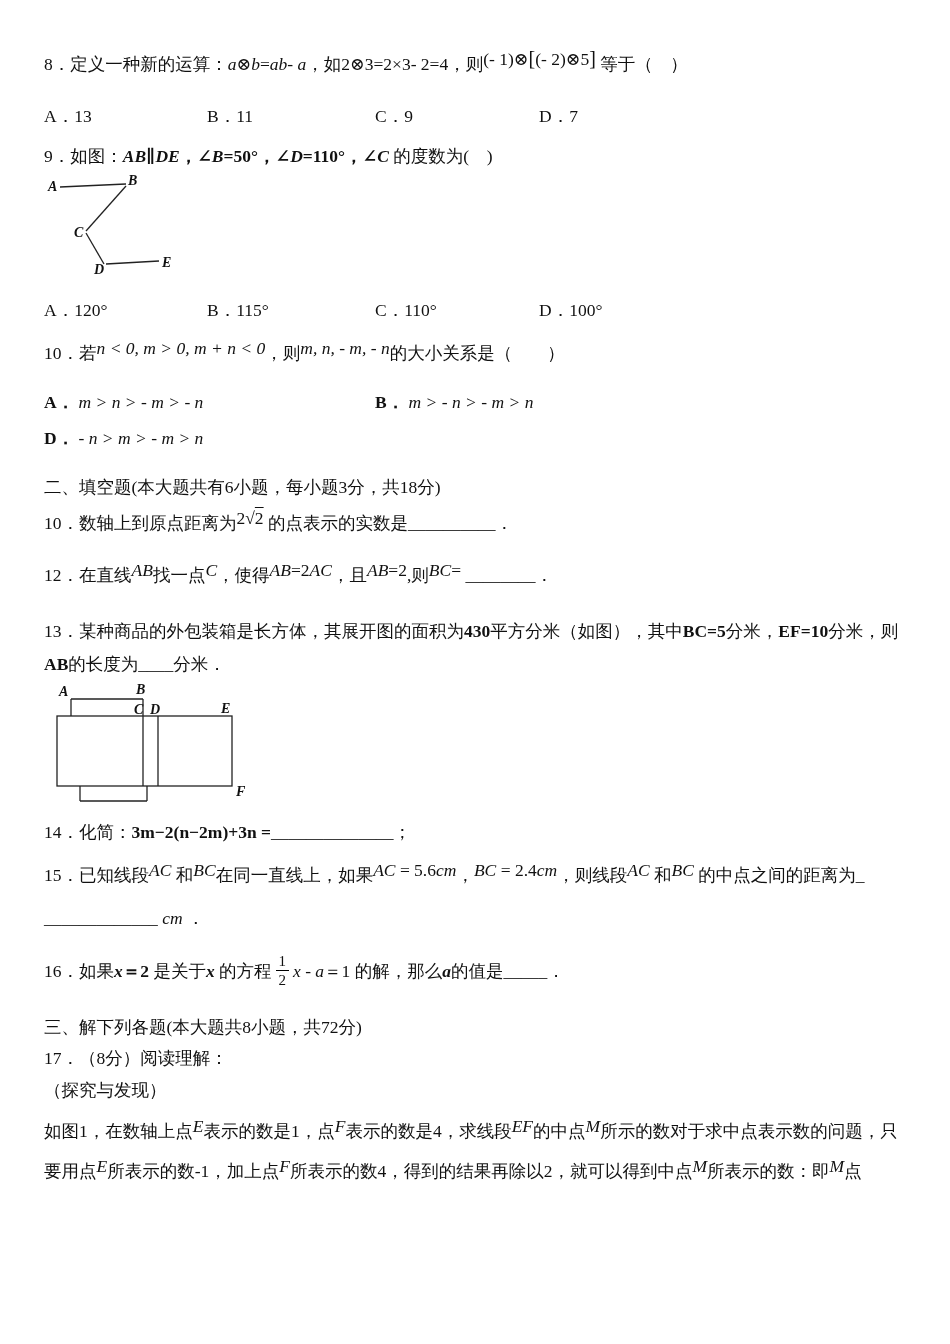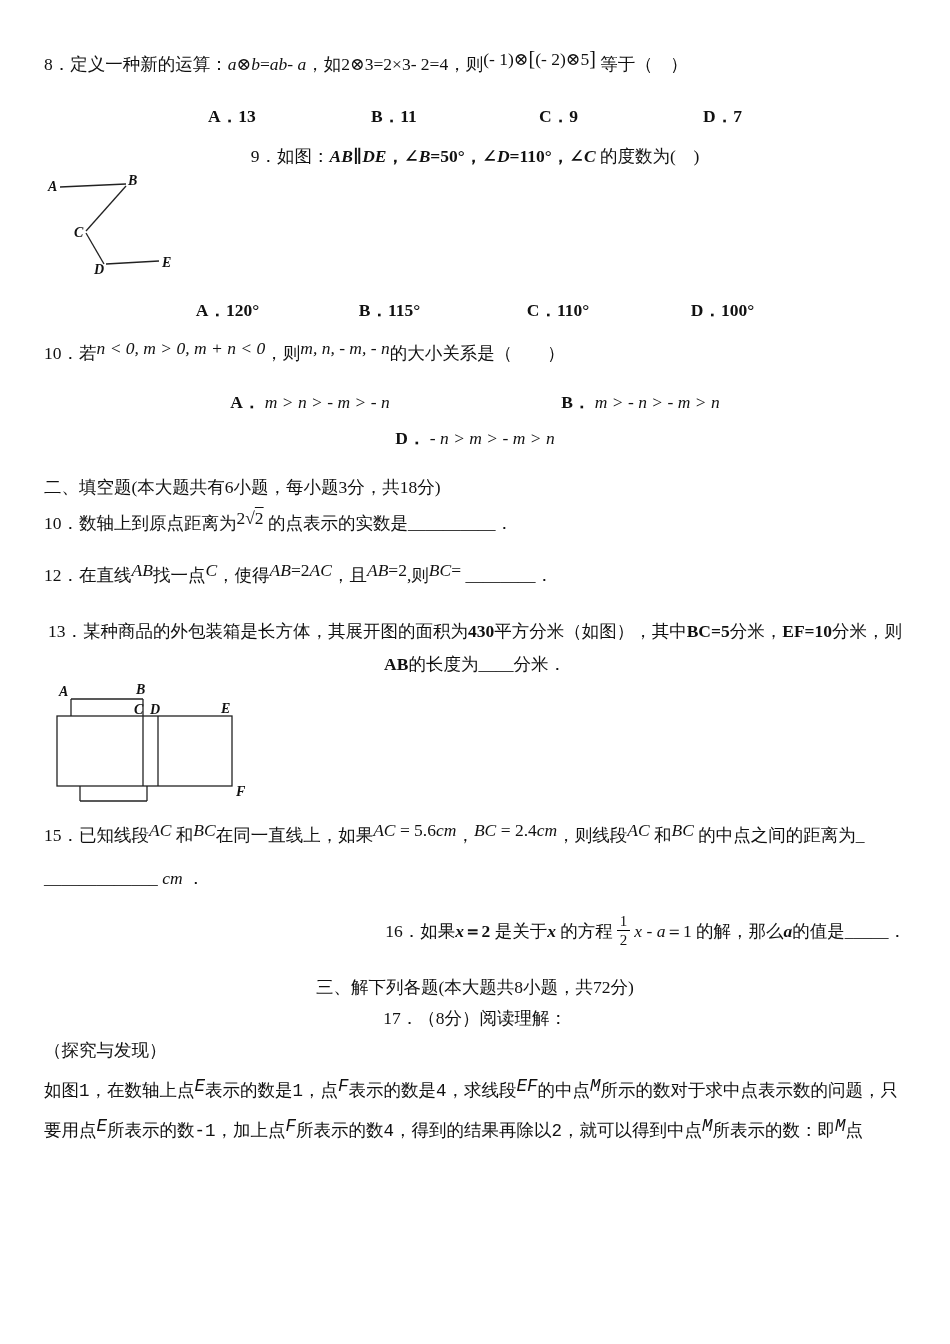--- a/index.html
+++ b/index.html
@@ -9,40 +9,40 @@
     font-size:17.5px;overflow:hidden;
   }
   .page{padding:48px 44px 0 44px;}
   .q{line-height:30px;}
   span.m{font-style:italic;}
   span.mn{font-family:"Liberation Serif","DejaVu Serif",serif;}
   .b, span.b{font-weight:700;}
   span.eq{position:relative;top:-5px;}
   span.ol{text-decoration:overline;}
   span.lg{font-size:20px;}
-  .opts4{display:flex;line-height:26px;font-weight:700;justify-content:center;}
+  .opts4{display:flex;line-height:26px;font-weight:400;}
   .opts4 .o1{width:163px;}
   .opts4 .o2{width:168px;}
   .opts4 .o3{width:164px;}
-  .opts2{display:flex;line-height:30px;justify-content:center;}
+  .opts2{display:flex;line-height:30px;}
   .opts2 .c1{width:331px;}
   .sec{line-height:28px;}
   .frac{display:inline-flex;flex-direction:column;align-items:center;
         vertical-align:middle;line-height:1.1;font-size:15px;margin:0 4px;
         font-family:"Liberation Serif","DejaVu Serif",serif;position:relative;top:-2px;}
   .fn{border-bottom:1.2px solid #000;padding:0 3px;}
   .fd{padding-top:1px;}
   svg{display:block;}
   svg line, svg rect{stroke:#222;stroke-width:1.3;fill:none;}
   svg text{font-family:"Liberation Serif","DejaVu Serif",serif;font-style:italic;
            font-size:14px;fill:#111;font-weight:600;}
   
   .mb24{margin-bottom:24px;} .mb22{margin-bottom:22px;} .mb20{margin-bottom:20px;}
-  .mb16{margin-bottom:16px;} .mb12{margin-bottom:12px;} .mb10{margin-bottom:10px;} .mb6{margin-bottom:6px;} .mb4{margin-bottom:4px;} .mb2{margin-bottom:2px;text-align:center;}
-  .lh33{line-height:33px;} .lh36{line-height:36px;} .lh40{line-height:40px;font-family:Liberation Mono, monospace;} .lh44{line-height:44px;text-align:right;}
+  .mb16{margin-bottom:16px;} .mb12{margin-bottom:12px;} .mb10{margin-bottom:10px;} .mb6{margin-bottom:6px;} .mb4{margin-bottom:4px;} .mb2{margin-bottom:2px;}
+  .lh33{line-height:33px;} .lh36{line-height:36px;} .lh40{line-height:40px;} .lh44{line-height:44px;}
   .fig9{margin:2px 0 22px 2px;}
   .fig13{margin:2px 0 10px 8px;}
   .mt10{margin-top:10px;}
 </style>
 </head>
 <body>
 
 <div class="page">
 
   <div class="q mb24"><span>8．定义一种新的运算：</span><span class="m">a</span><span class="mn">⊗</span><span class="m">b</span><span class="mn">=</span><span class="m">ab</span><span class="mn">- </span><span class="m">a</span><span>，如</span><span class="mn">2⊗3=2×3- 2=4</span><span>，则</span><span class="mn eq">(- 1)⊗</span><span class="mn eq lg">[</span><span class="mn eq">(- 2)⊗5</span><span class="mn eq lg">]</span><span> 等于（　）</span></div>
@@ -98,20 +98,21 @@
     <line x1="106" y1="33" x2="106" y2="103"></line>
     <text x="82" y="31">C</text>
     <text x="98" y="31">D</text>
     <text x="169" y="30">E</text>
     <line x1="28" y1="103" x2="28" y2="118"></line>
     <line x1="95" y1="103" x2="95" y2="118"></line>
     <line x1="28" y1="118" x2="95" y2="118"></line>
     <text x="184" y="113">F</text>
   </svg>
 
+  <div class="q mb10"><span>14．化简：</span><span class="b">3m−2(n−2m)+3n =</span><span>______________；</span></div>
 
   <div class="q lh36"><span>15．已知线段</span><span class="m eq">AC</span><span> 和</span><span class="m eq">BC</span><span>在同一直线上，如果</span><span class="m eq">AC</span><span class="mn eq"> = 5.6</span><span class="m eq">cm</span><span>，</span><span class="m eq">BC</span><span class="mn eq"> = 2.4</span><span class="m eq">cm</span><span>，则线段</span><span class="m eq">AC</span><span> 和</span><span class="m eq">BC</span><span> 的中点之间的距离为_</span></div>
   <div class="q mt10 mb16"><span>_____________ </span><span class="m">cm</span><span> ．</span></div>
 
   <div class="q lh44 mb20"><span>16．如果</span><span class="m b">x</span><span class="b">＝2 </span><span>是关于</span><span class="m b">x</span><span> 的方程</span><span class="frac">
         <span class="fn">1</span>
         <span class="fd">2</span>
       </span><span class="m">x</span><span class="mn"> - </span><span class="m">a</span><span>＝1 的解，那么</span><span class="m b">a</span><span>的值是_____．</span></div>
 
   <div class="sec mb2">三、解下列各题(本大题共8小题，共72分)</div>

